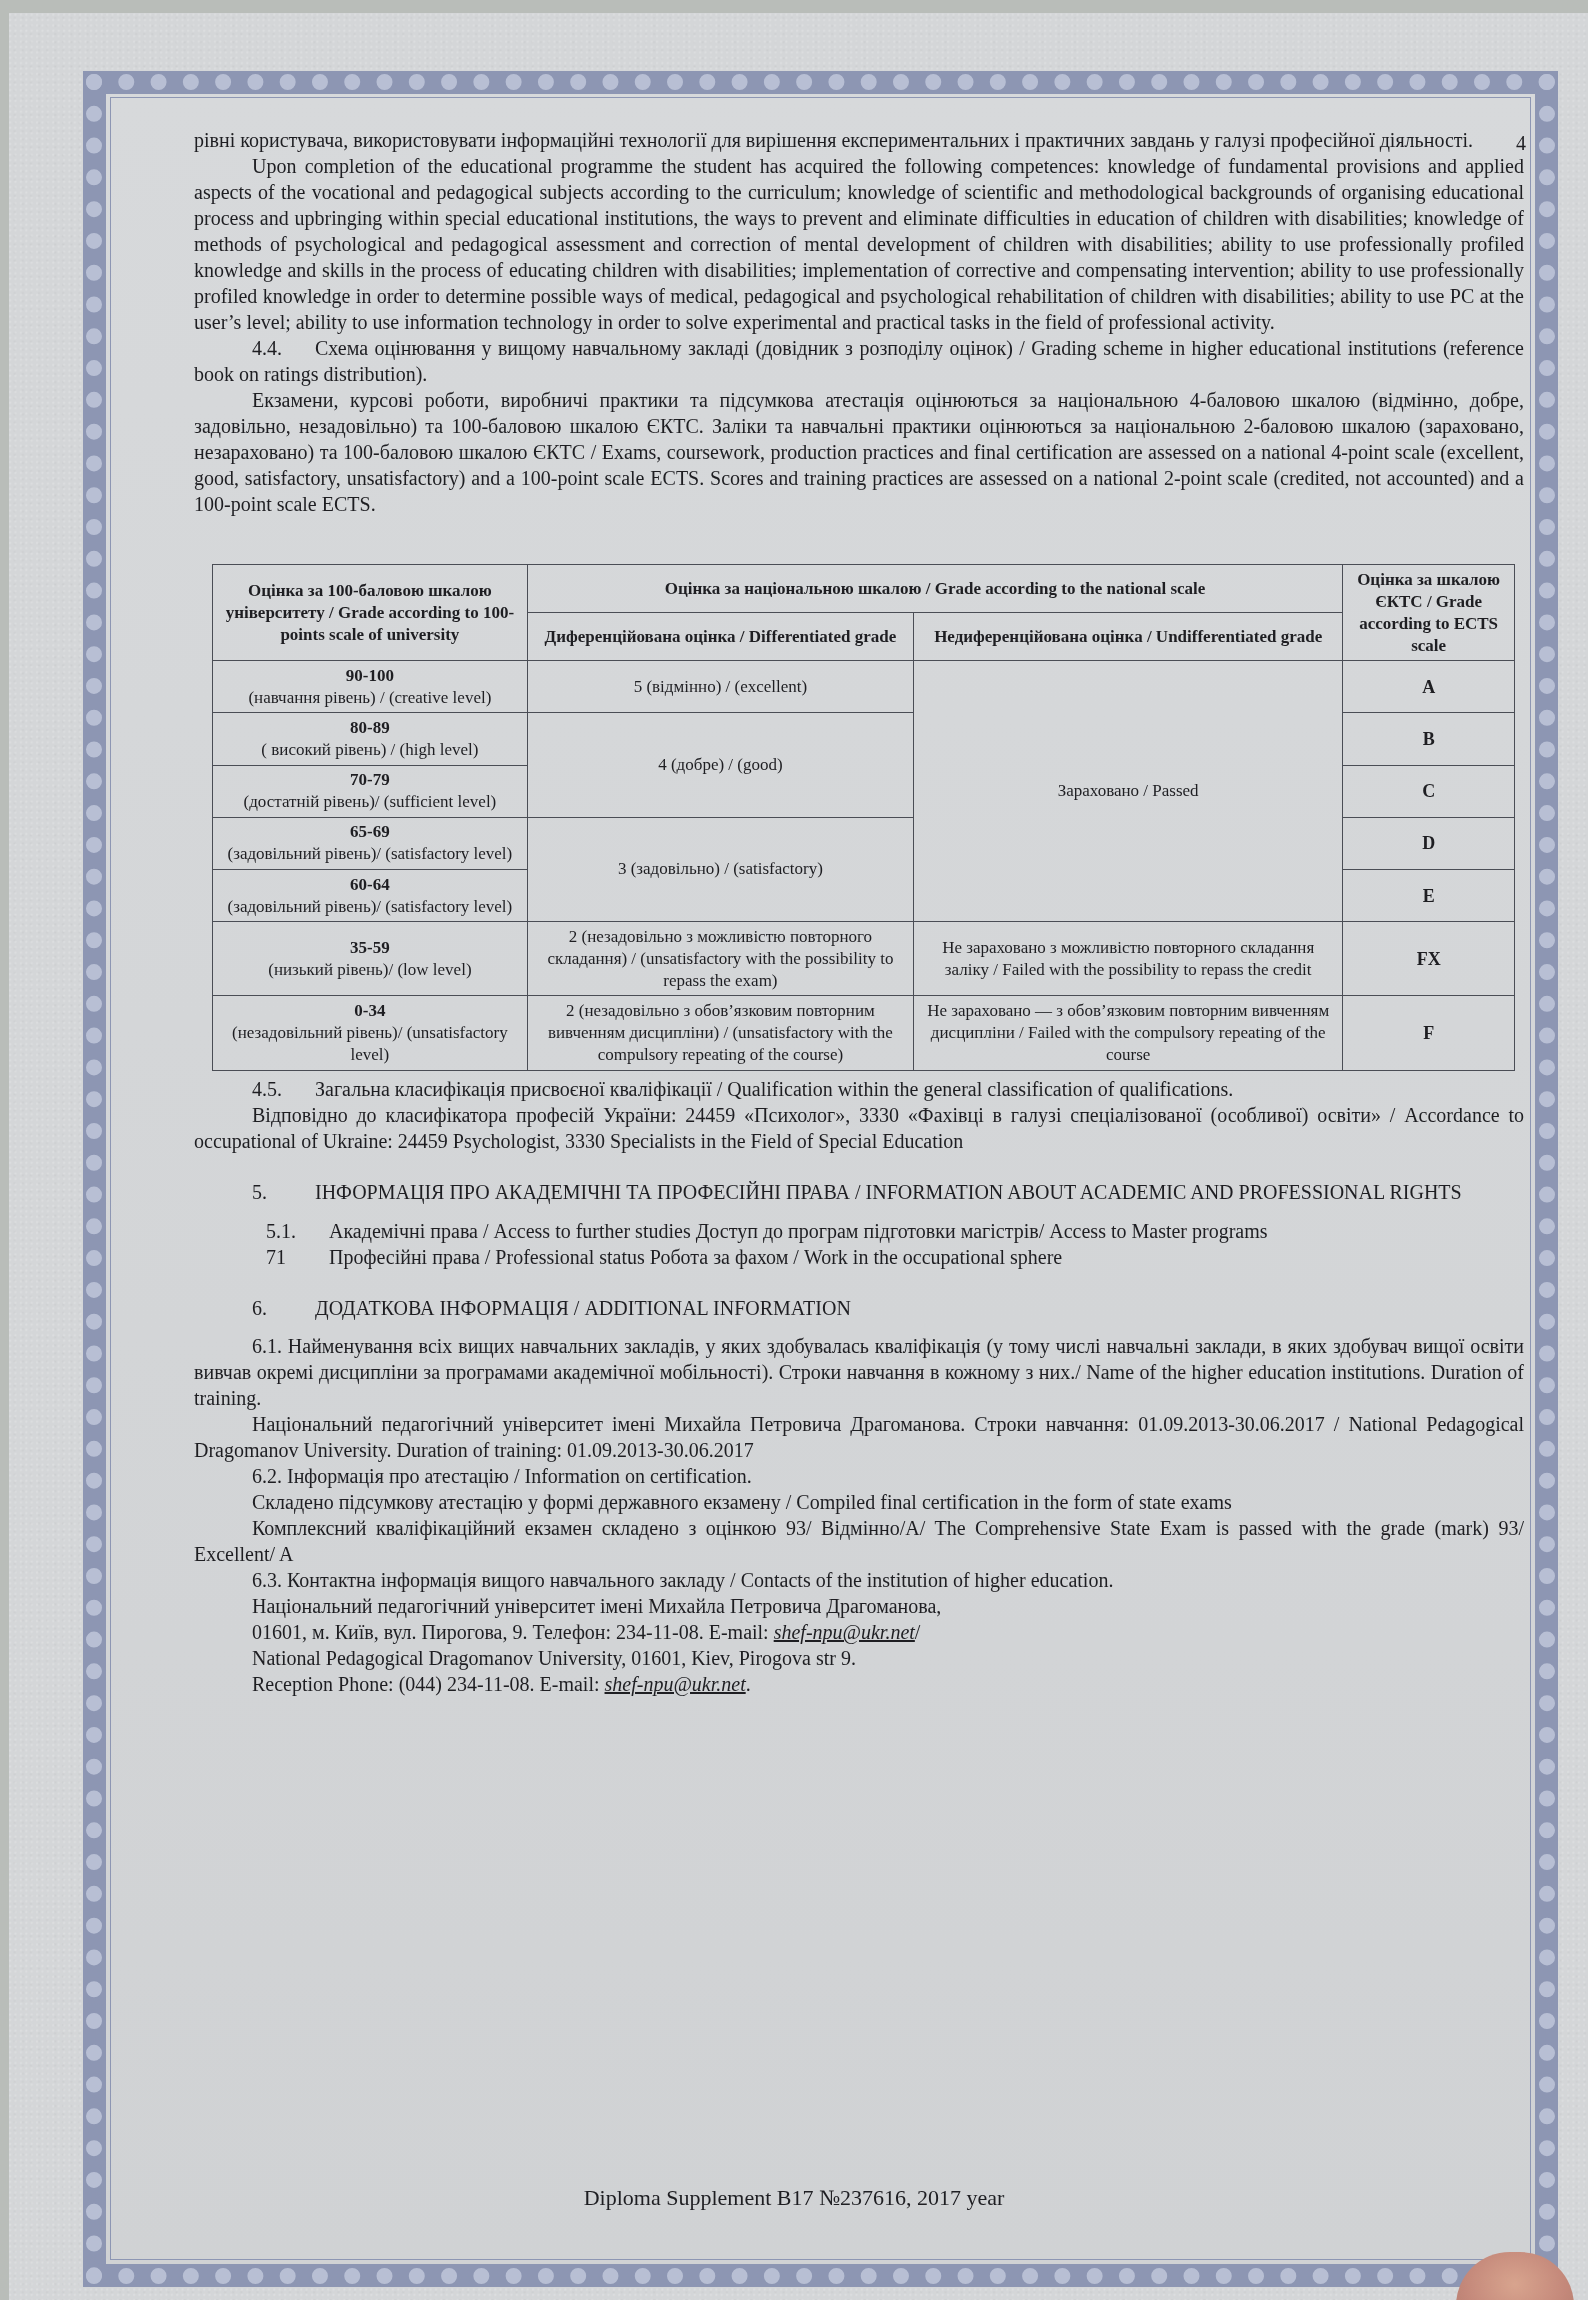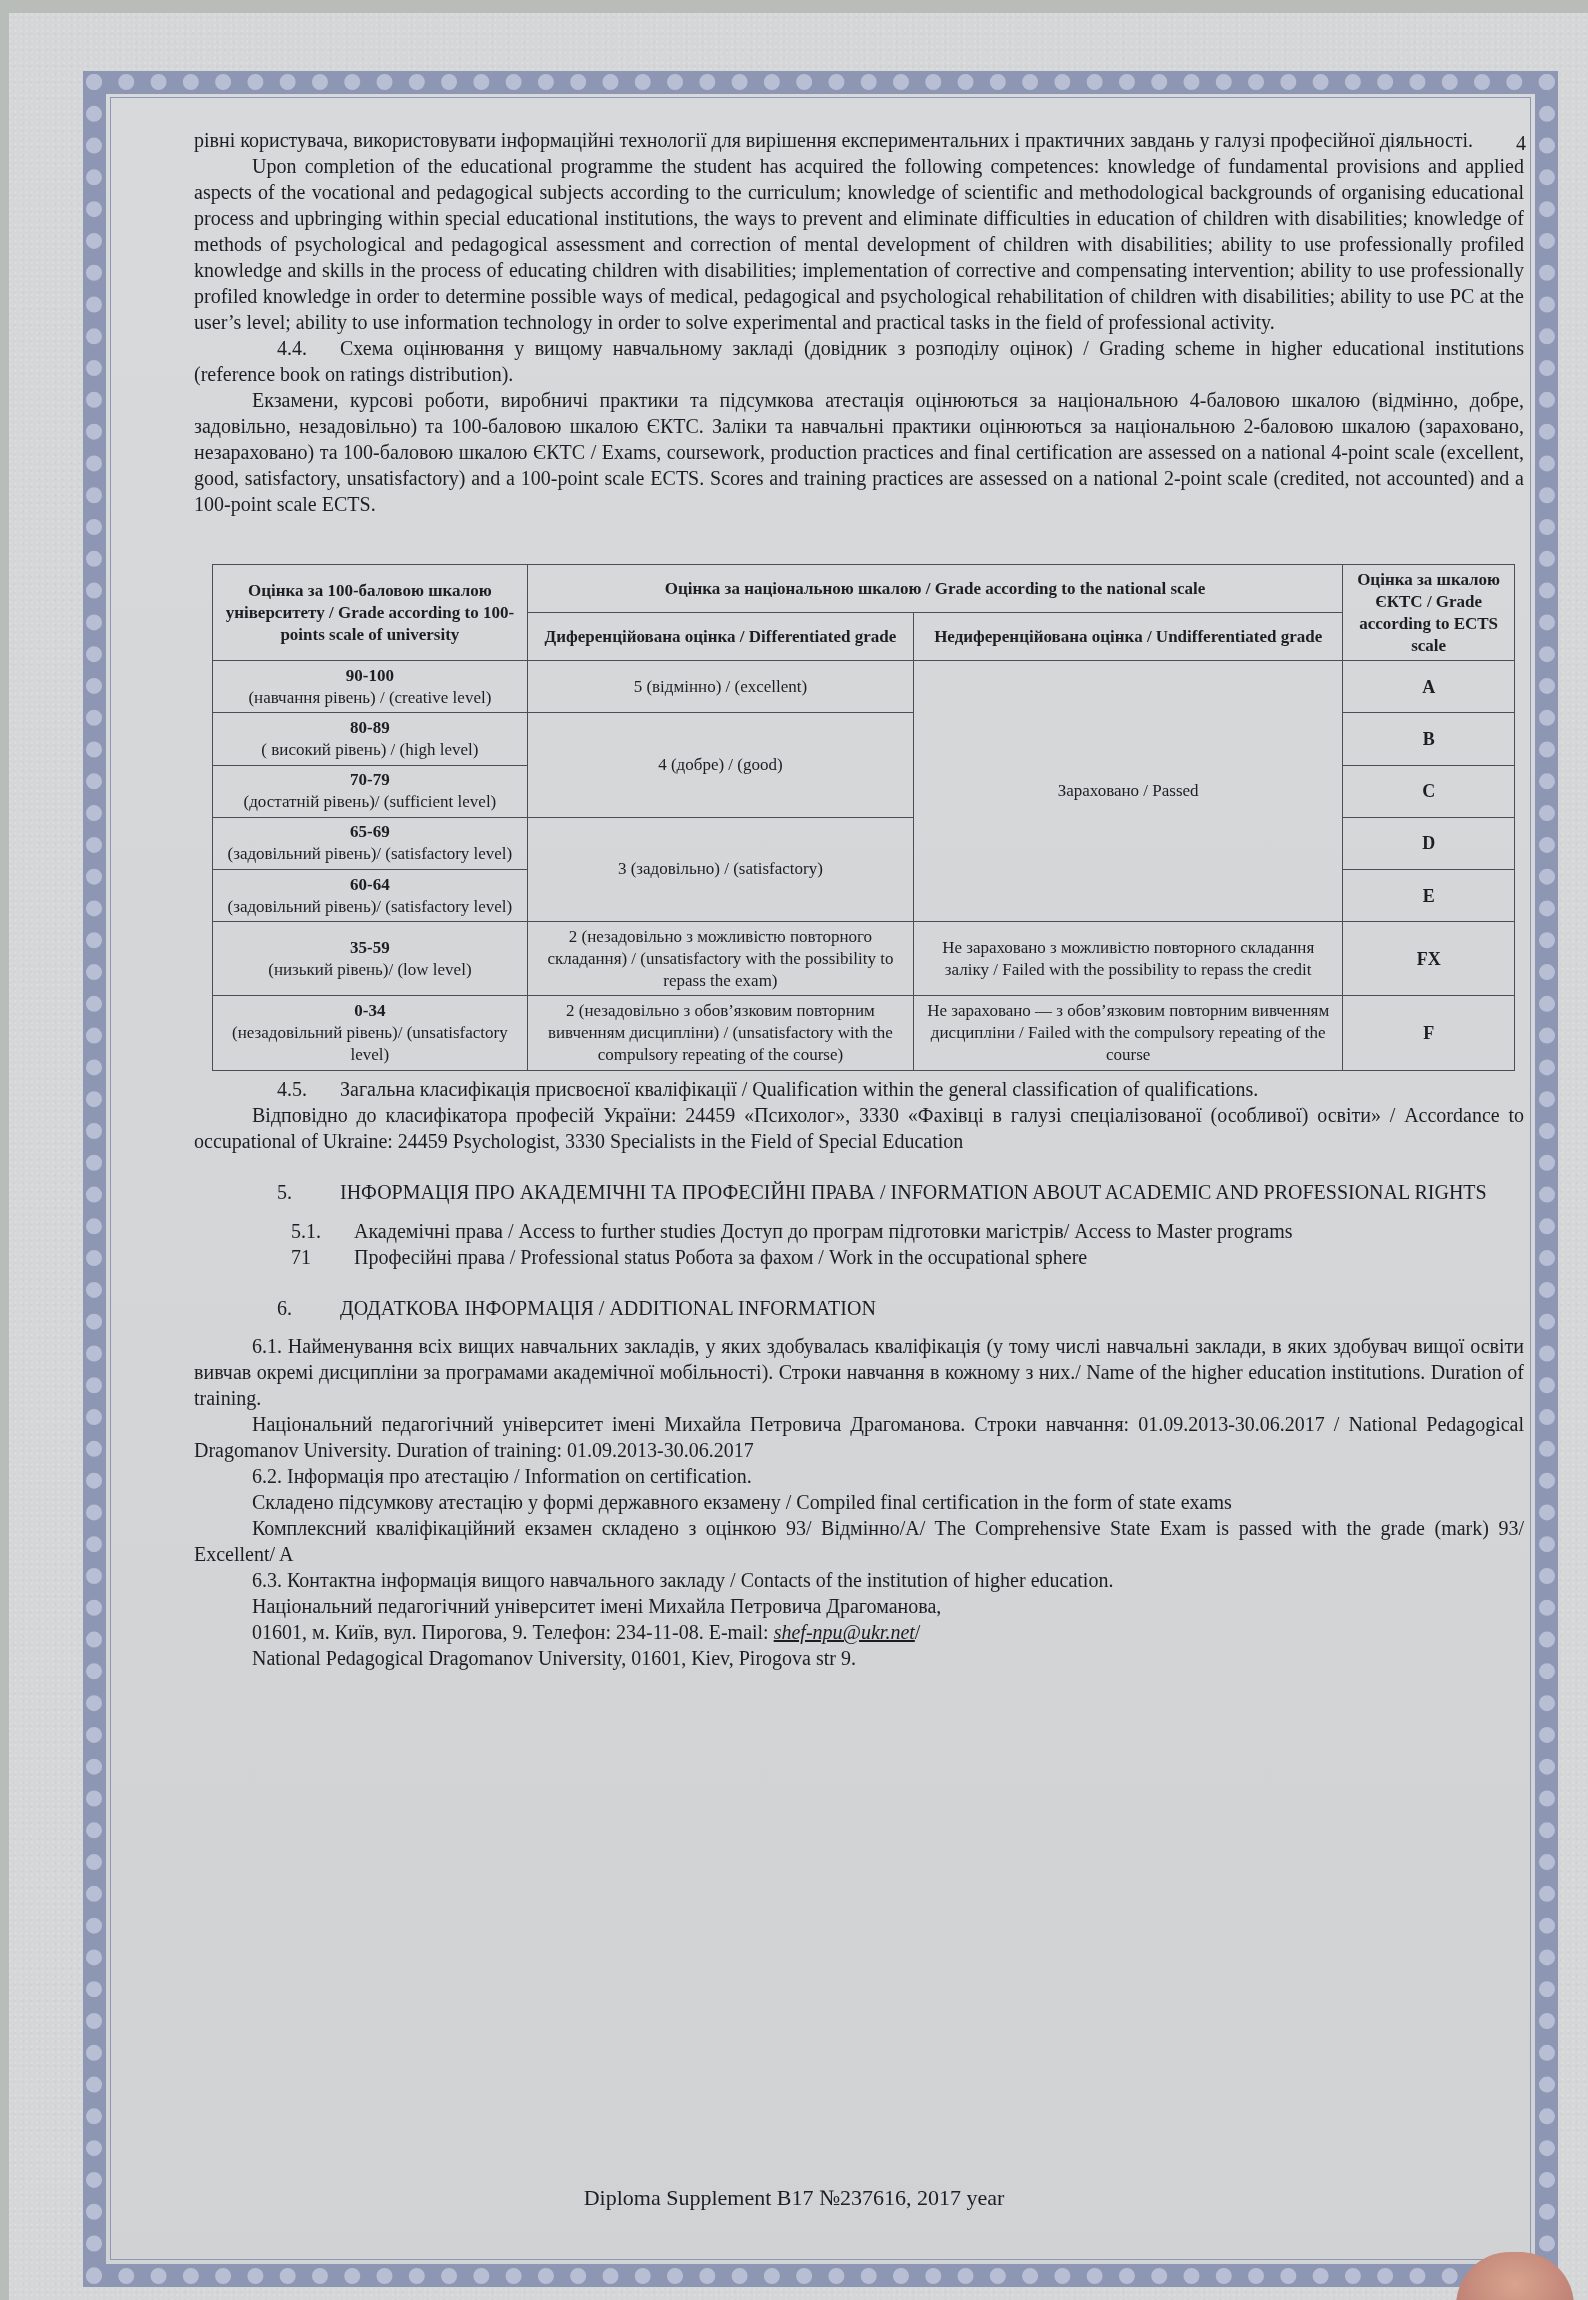--- a/index.html
+++ b/index.html
@@ -36,21 +36,21 @@
     pointer-events: none;
   }
   .content {
     position: absolute; left: 194px; top: 127px; width: 1330px;
     font-size: 20px; line-height: 26px;
     text-align: justify;
   }
   .page-num { position: absolute; right: 62px; top: 132px; font-size: 20px; }
   p { margin: 0; }
   .indent { text-indent: 58px; }
-  .num { display: inline-block; width: 63px; text-indent: 0; margin-left: 25px; }
+  .num { display: inline-block; width: 63px; text-indent: 0; }
   .sec-indent { padding-left: 72px; }
   table.grades {
     margin: 47px 0 5.4px 18px;
     width: 1303px;
     border-collapse: collapse;
     font-size: 17px; line-height: 22px;
     text-align: center;
   }
   table.grades th, table.grades td {
     border: 1.8px solid #4a4d55;
@@ -155,18 +155,19 @@
   <div class="gap-s"></div>
   <p class="indent">6.1. Найменування всіх вищих навчальних закладів, у яких здобувалась кваліфікація (у тому числі навчальні заклади, в яких здобувач вищої освіти вивчав окремі дисципліни за програмами академічної мобільності). Строки навчання в кожному з них./ Name of the higher education institutions. Duration of training.</p>
   <p class="indent">Національний педагогічний університет імені Михайла Петровича Драгоманова. Строки навчання: 01.09.2013-30.06.2017 / National Pedagogical Dragomanov University. Duration of training: 01.09.2013-30.06.2017</p>
   <p class="indent">6.2. Інформація про атестацію / Information on certification.</p>
   <p class="indent">Складено підсумкову атестацію у формі державного екзамену / Compiled final certification in the form of state exams</p>
   <p class="indent">Комплексний кваліфікаційний екзамен складено з оцінкою 93/ Відмінно/A/ The Comprehensive State Exam is passed with the grade (mark) 93/  Excellent/ A</p>
   <p class="indent">6.3. Контактна інформація вищого навчального закладу / Contacts of the institution of higher education.</p>
   <p class="indent">Національний педагогічний університет імені Михайла Петровича Драгоманова,</p>
   <p class="indent"><span>01601,  м. Київ, вул. Пирогова, 9. Телефон: 234-11-08. E-mail: </span><span class="underline">shef-npu@ukr.net</span><span>/</span></p>
   <p class="indent">National Pedagogical Dragomanov University, 01601, Kiev, Pirogova str 9.</p>
+  <p class="indent"><span>Reception Phone: (044) 234-11-08.  E-mail: </span><span class="underline">shef-npu@ukr.net</span><span>.</span></p>
 </div>
 
 <div class="footer-line">Diploma Supplement B17 №237616, 2017 year</div>
 
 <div class="finger"></div>
 
 
 </body></html>

